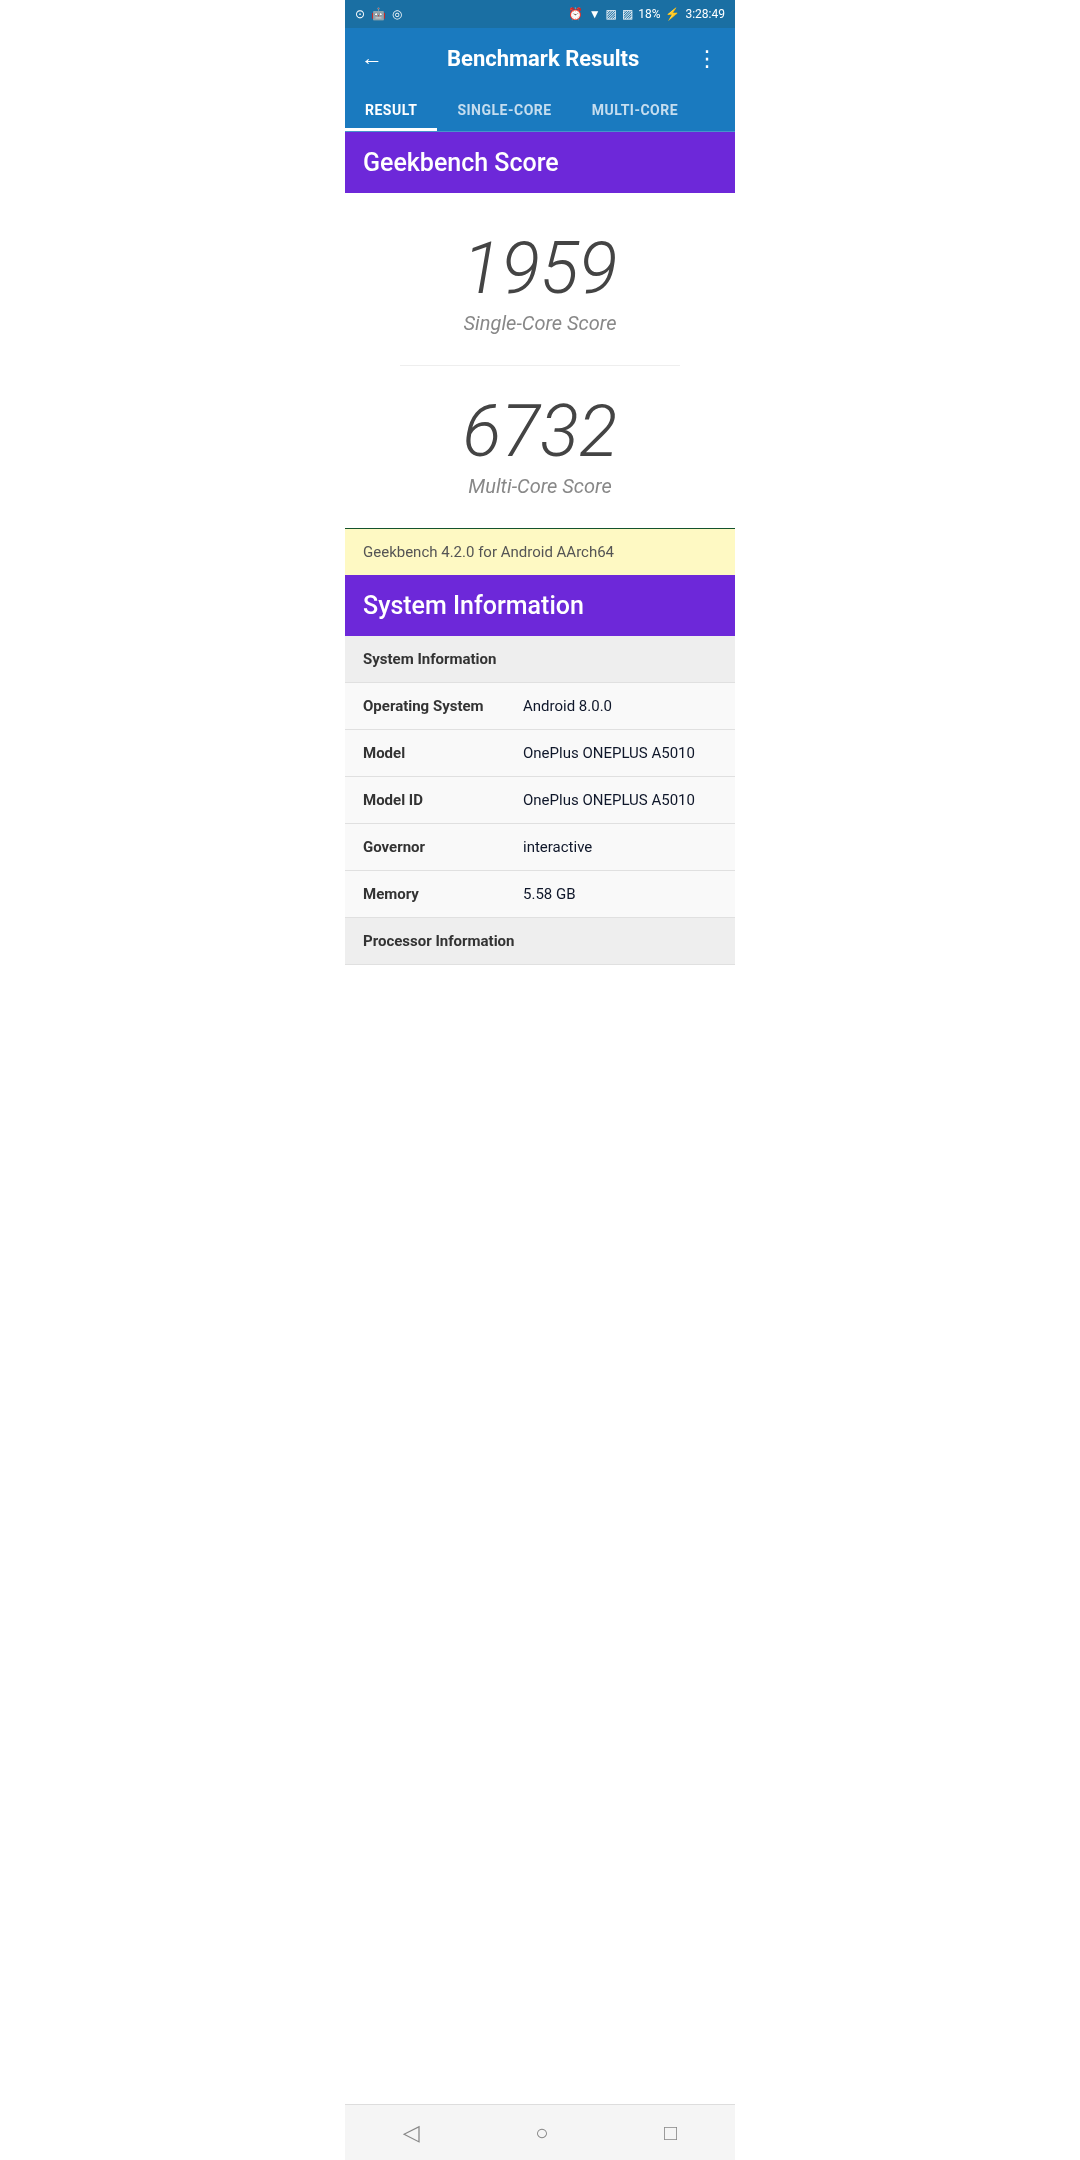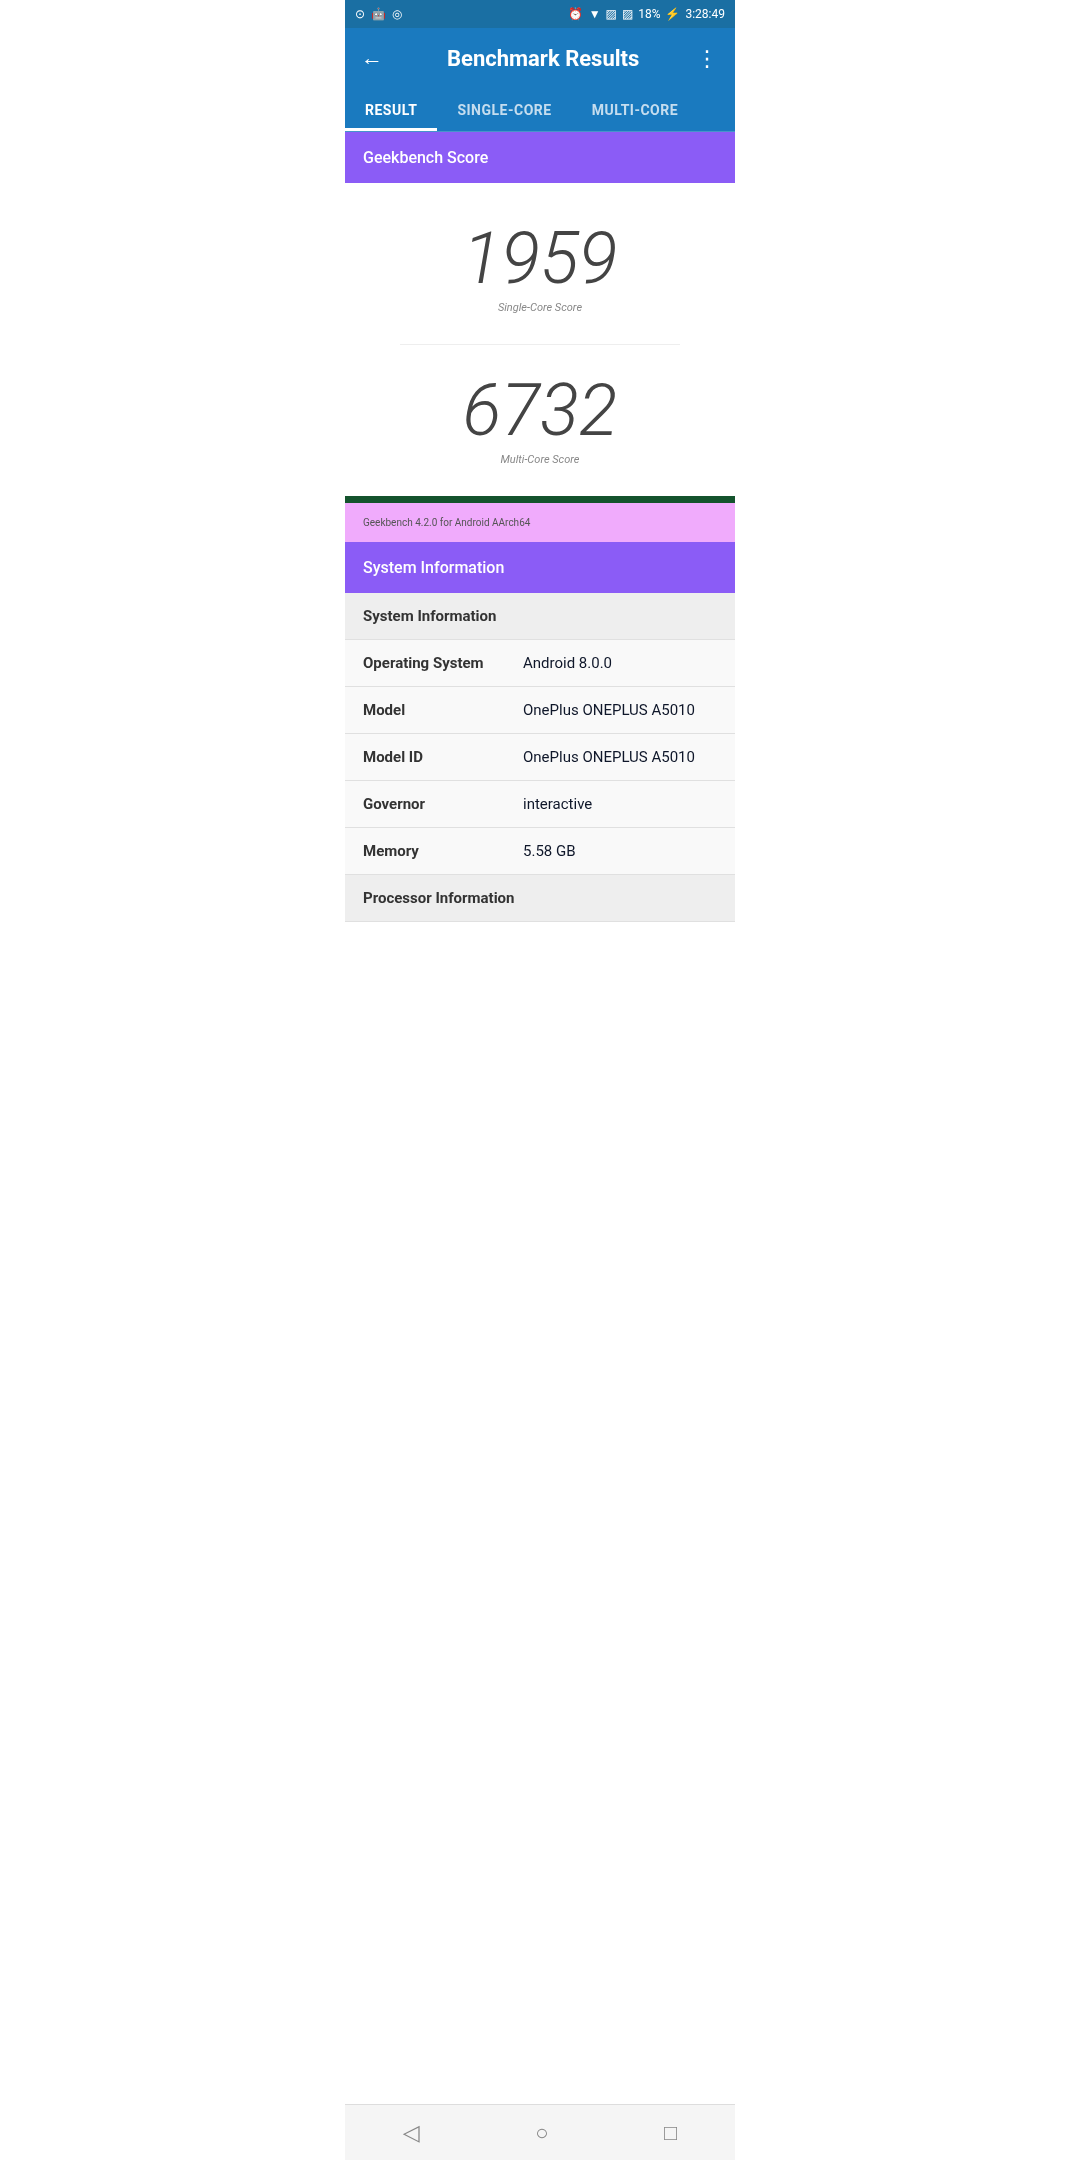--- a/index.html
+++ b/index.html
@@ -89,62 +89,62 @@
       text-transform: uppercase;
     }
 
     .tab.active {
       color: #fff;
       border-bottom: 3px solid #fff;
     }
 
     
     .section-header {
-      background: #8b5cf6;
-      color: white;
-      font-size: 16px;
+      background: #6d28d9;
+      color: white;
+      font-size: 25px;
       font-weight: 500;
       padding: 16px 18px;
     }
 
     
     .score-area {
       background: #fff;
       padding: 40px 20px 30px;
       text-align: center;
       font-style: italic;
     }
 
     .score-number {
       font-size: 72px;
       font-weight: 300;
       color: #444;
       line-height: 1;
     }
 
     .score-label {
-      font-size: 11px;
+      font-size: 20px;
       color: #888;
       margin-top: 6px;
     }
 
     .score-divider {
       margin: 30px auto;
       border: none;
       border-top: 1px solid #eee;
       width: 80%;
     }
 
     
     .info-line {
-      background: #f0abfc;
+      background: #fef9c3;
       padding: 14px 18px;
       color: #555;
-      font-size: 10px;
-      border-top: 7px solid #14532d;
+      font-size: 15px;
+      border-top: 1px solid #14532d;
     }
 
     .sys-row {
       display: flex;
       align-items: center;
       padding: 14px 18px;
       border-bottom: 1px solid #e0e0e0;
       background: #f9f9f9;
     }
 

